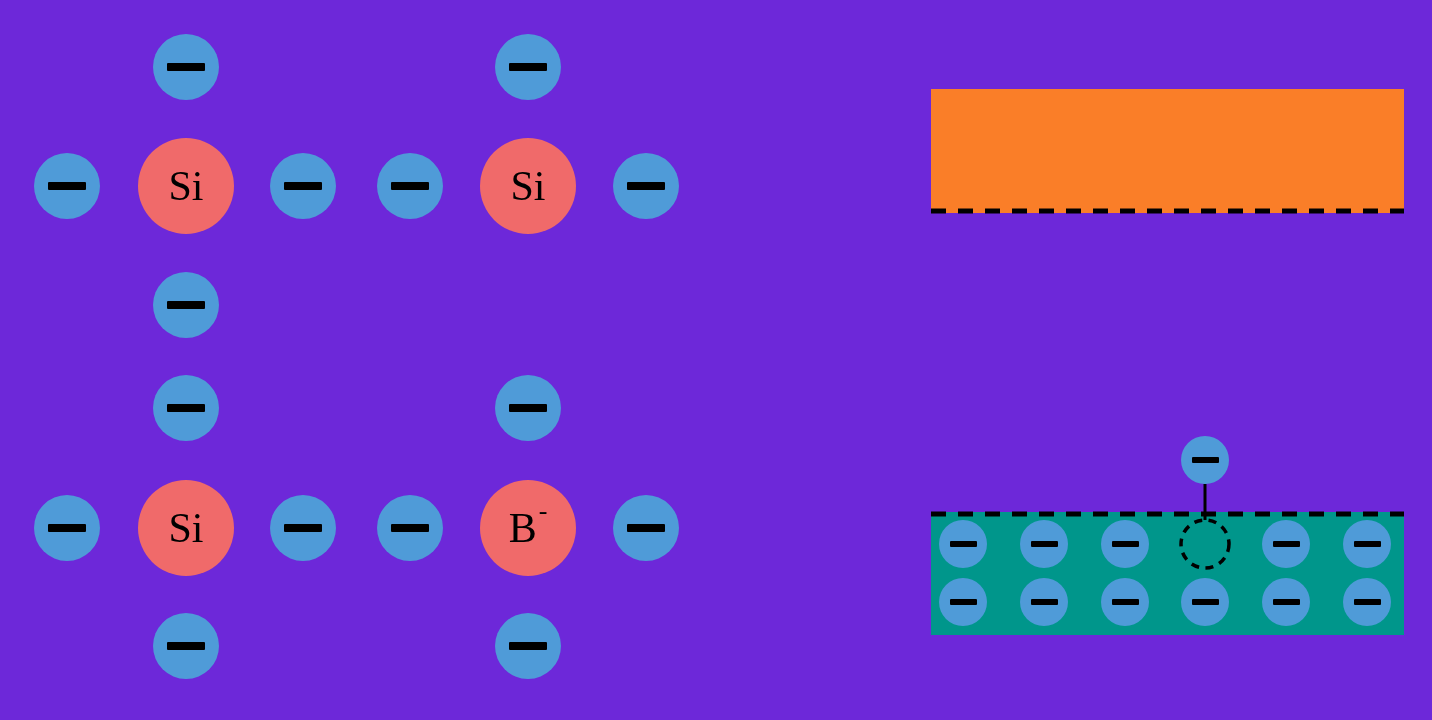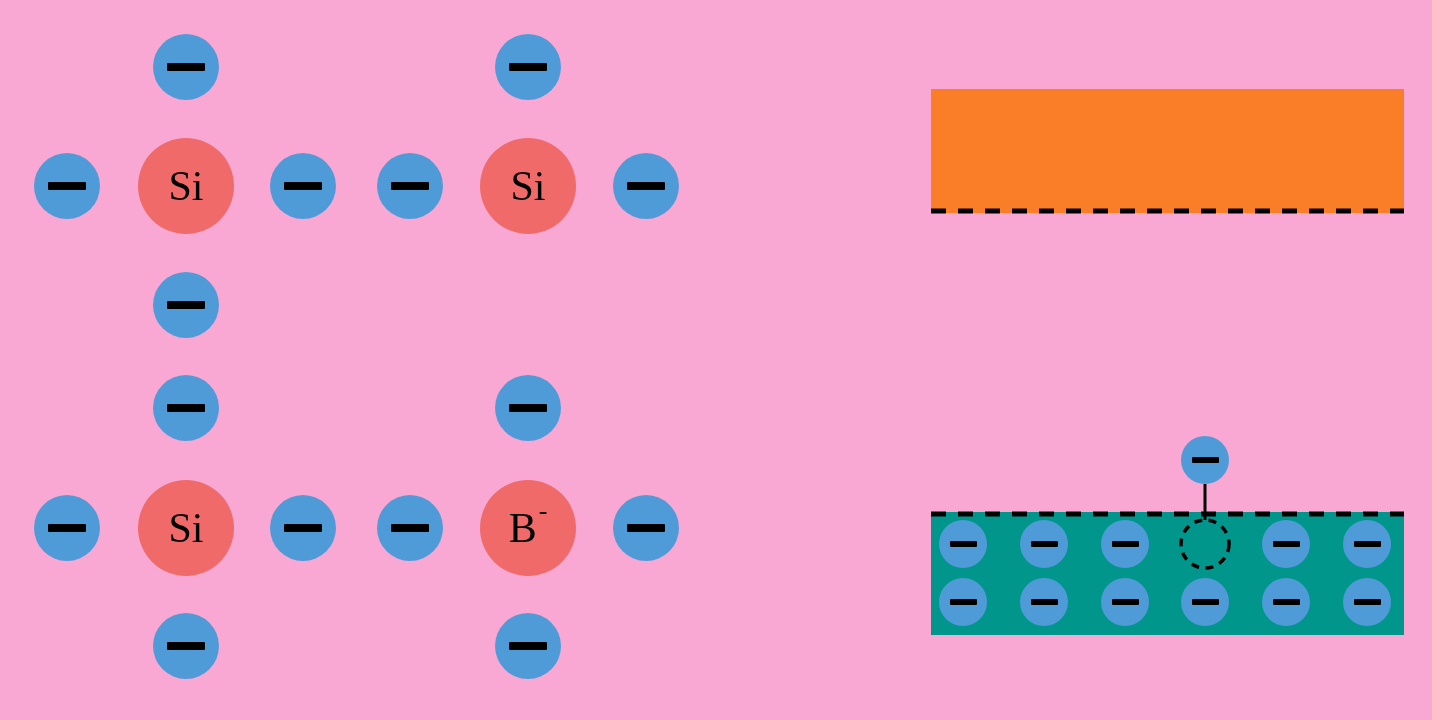--- a/index.html
+++ b/index.html
@@ -53,21 +53,21 @@
     position: absolute;
     left: 0;
     top: 0;
     z-index: 3;
     pointer-events: none;
   }
 </style>
 </head>
 <body>
 
-<div id="canvas" style="width: 1432px; height: 720px; background: #f9a8d4;">
+<div id="canvas" style="width: 1432px; height: 720px; background: #6d28d9;">
   <div id="conduction-band" class="band" style="left: 931px; top: 89px; width: 473px; height: 124px; background: rgb(250, 126, 40);"></div>
   <div id="valence-band" class="band" style="left: 931px; top: 512px; width: 473px; height: 123px; background: rgb(0, 150, 139);"></div>
   <svg id="overlay" width="1432" height="720" viewBox="0 0 1432 720">
       <line x1="931" y1="211" x2="1404" y2="211" stroke="#000000" stroke-width="5" stroke-dasharray="15 12"></line>
       <line x1="931" y1="514" x2="1404" y2="514" stroke="#000000" stroke-width="5" stroke-dasharray="15 12"></line>
       <line x1="1205" y1="484" x2="1205" y2="520" stroke="#000000" stroke-width="3"></line>
       <circle cx="1205" cy="544" r="24" fill="none" stroke="#000000" stroke-width="3.5" stroke-dasharray="8 6.5"></circle>
     </svg>
 <div class="electron" style="left: 153px; top: 34px; width: 66px; height: 66px; background: rgb(79, 155, 216);">
       <div class="minus-bar" style="width: 38px; height: 8px; background: rgb(0, 0, 0);"></div>

